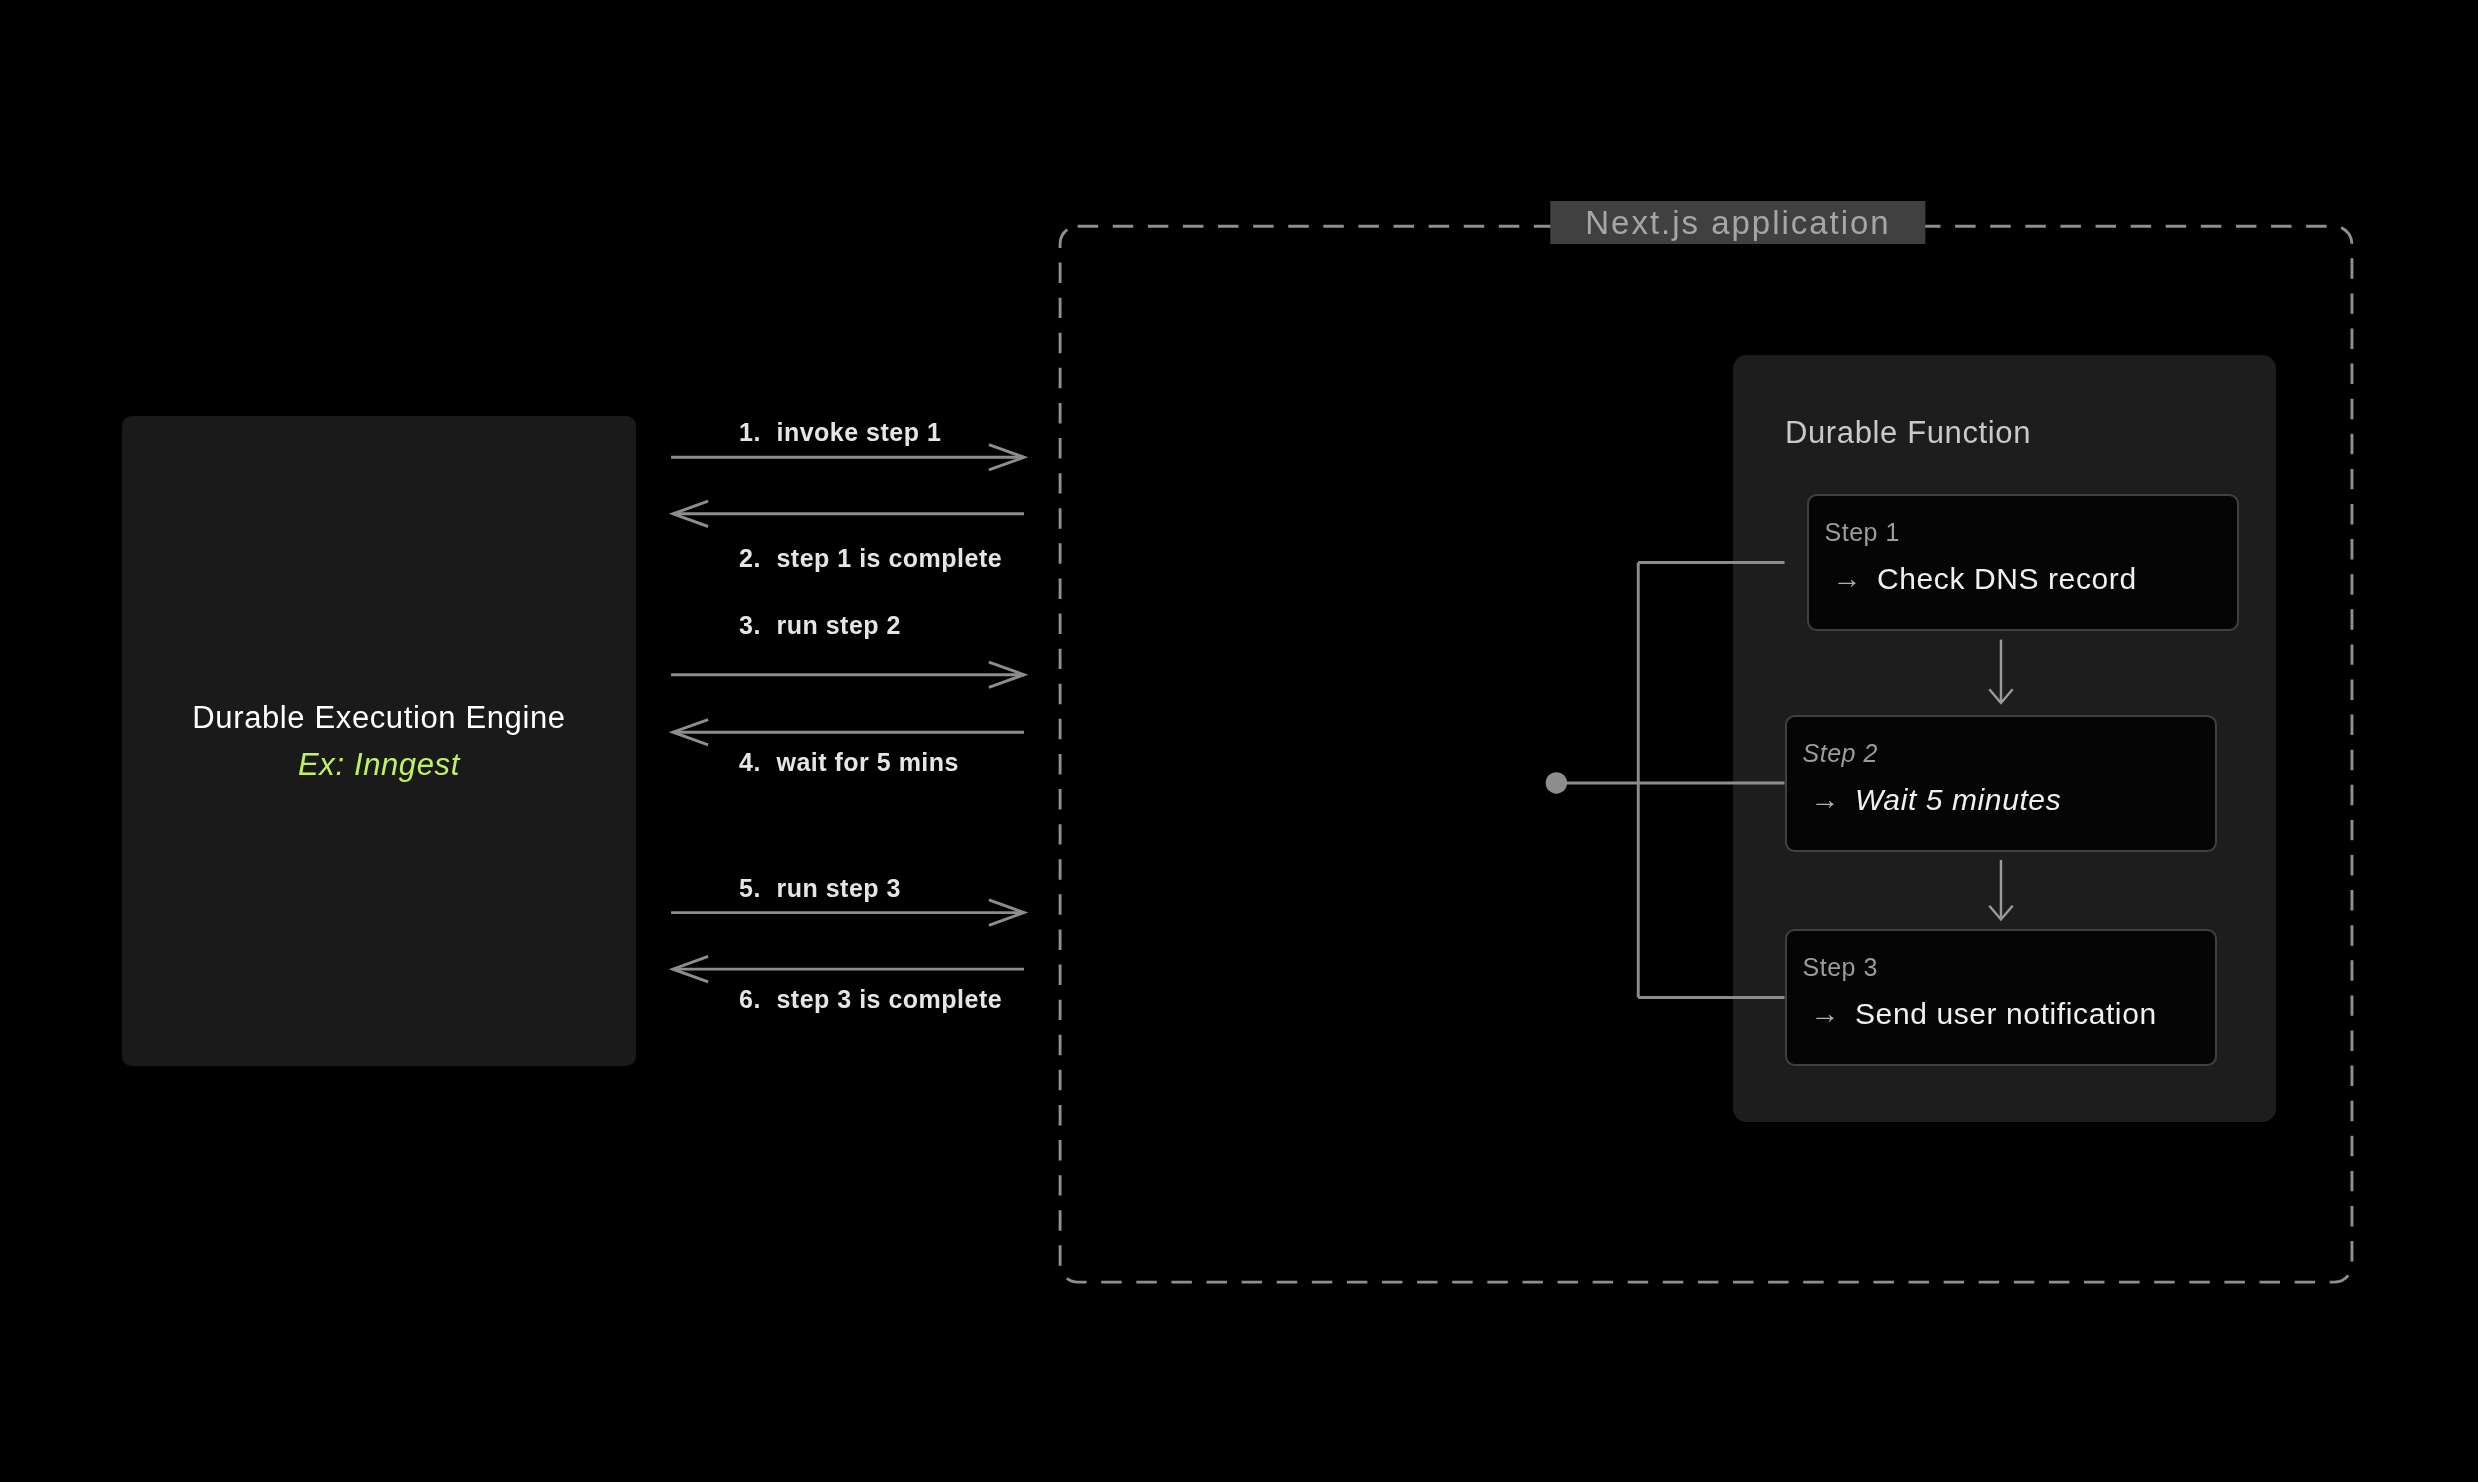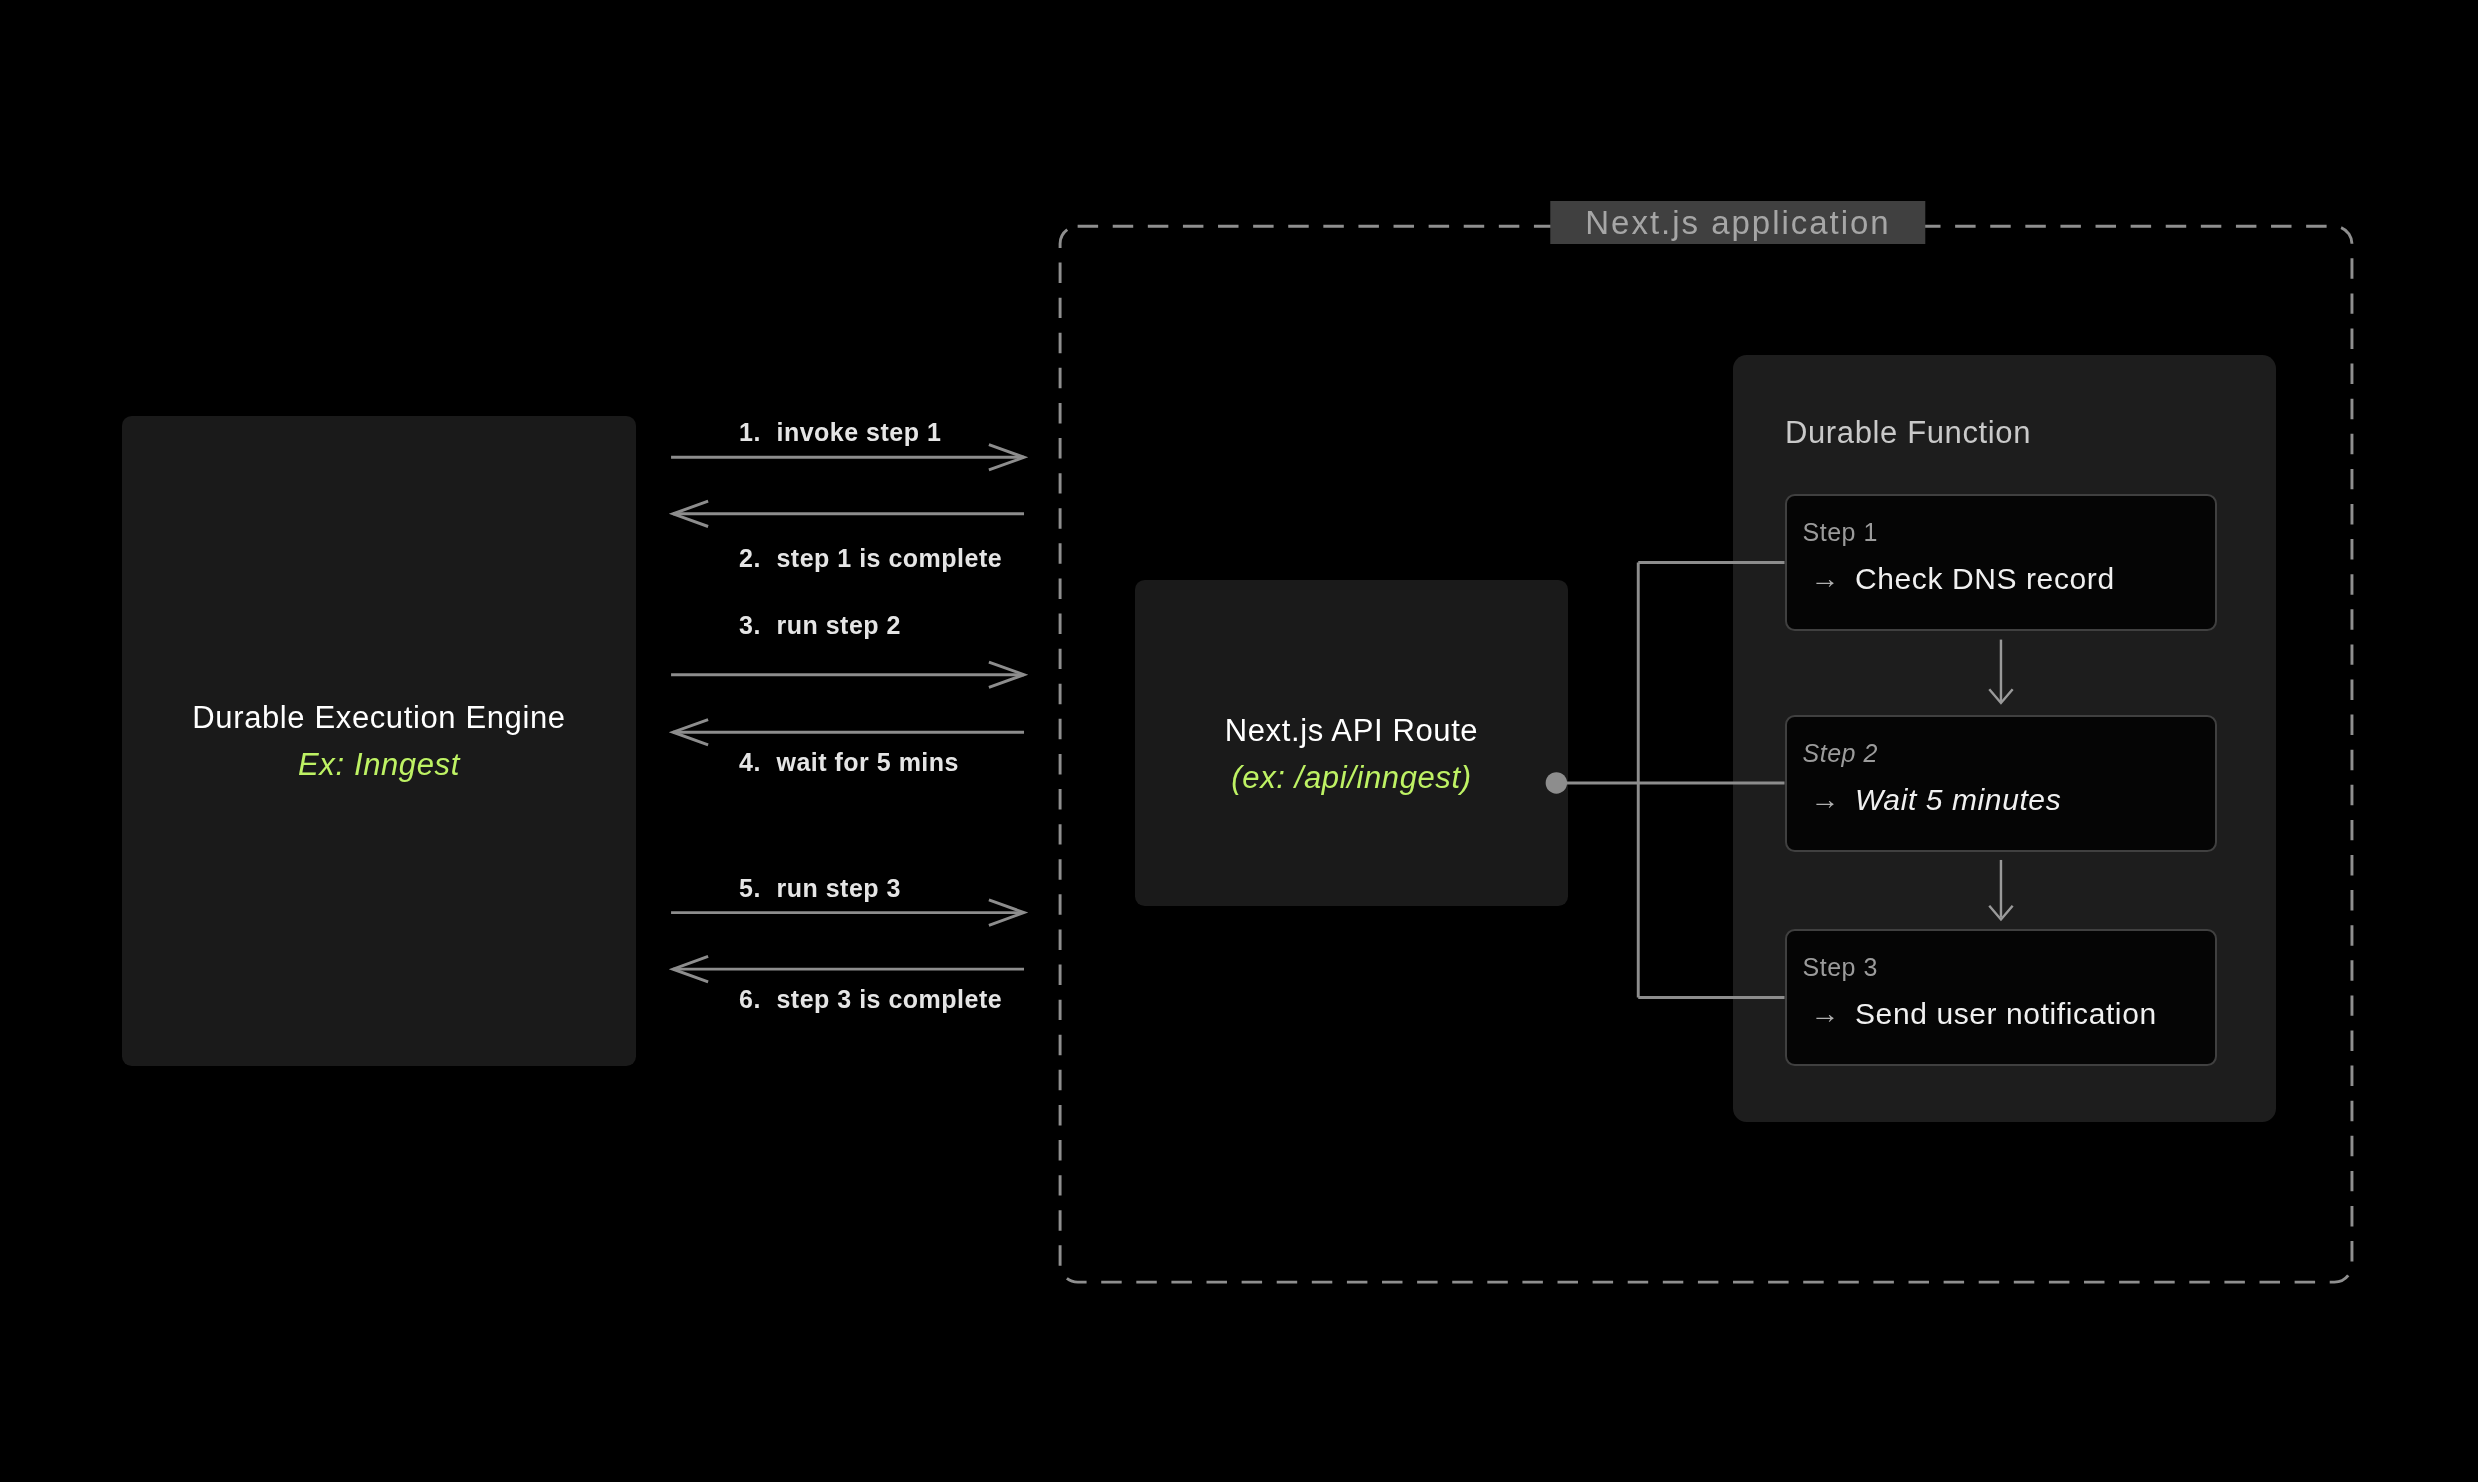--- a/index.html
+++ b/index.html
@@ -54,21 +54,21 @@
     position:absolute;left:52px;top:60px;
     color:#c9c9c9;font-size:31px;letter-spacing:.02em;
   }
   .step-card{
     position:absolute;left:52px;width:432px;height:137px;
     box-sizing:border-box;
     background:#050505;
     border:2px solid #404040;border-radius:9.8px;
     padding:22.4px 15.6px 0 15.6px;
   }
-  .step-card.s1{top:139px;}
+  .step-card.s1{top:139px;margin-left:22px;}
   .step-card.s2{top:360px;font-style:italic;}
   .step-card.s3{top:574px;}
   .step-label{
     color:#9b9b9b;font-size:25px;letter-spacing:.02em;display:block;
   }
   .step-action-row{
     margin-top:13.7px;margin-left:7.8px;display:flex;align-items:center;
   }
   .step-arrow{
     color:#b0b0b0;font-size:29px;margin-right:15.6px;line-height:33px;
@@ -84,24 +84,20 @@
 </head>
 <body>
 
 <div class="canvas">
 
   <div class="node-box engine-box">
     <div class="node-title">Durable Execution Engine</div>
     <div class="node-subtitle">Ex: Inngest</div>
   </div>
 
-  <div class="node-box api-box">
-    <div class="node-title">Next.js API Route</div>
-    <div class="node-subtitle">(ex: /api/inngest)</div>
-  </div>
 
   <div class="df-panel">
     <div class="df-title">Durable Function</div>
 
     <div class="step-card s1">
       <span class="step-label">Step 1</span>
       <span class="step-action-row">
         <span class="step-arrow">→</span>
         <span class="step-action">Check DNS record</span>
       </span>

